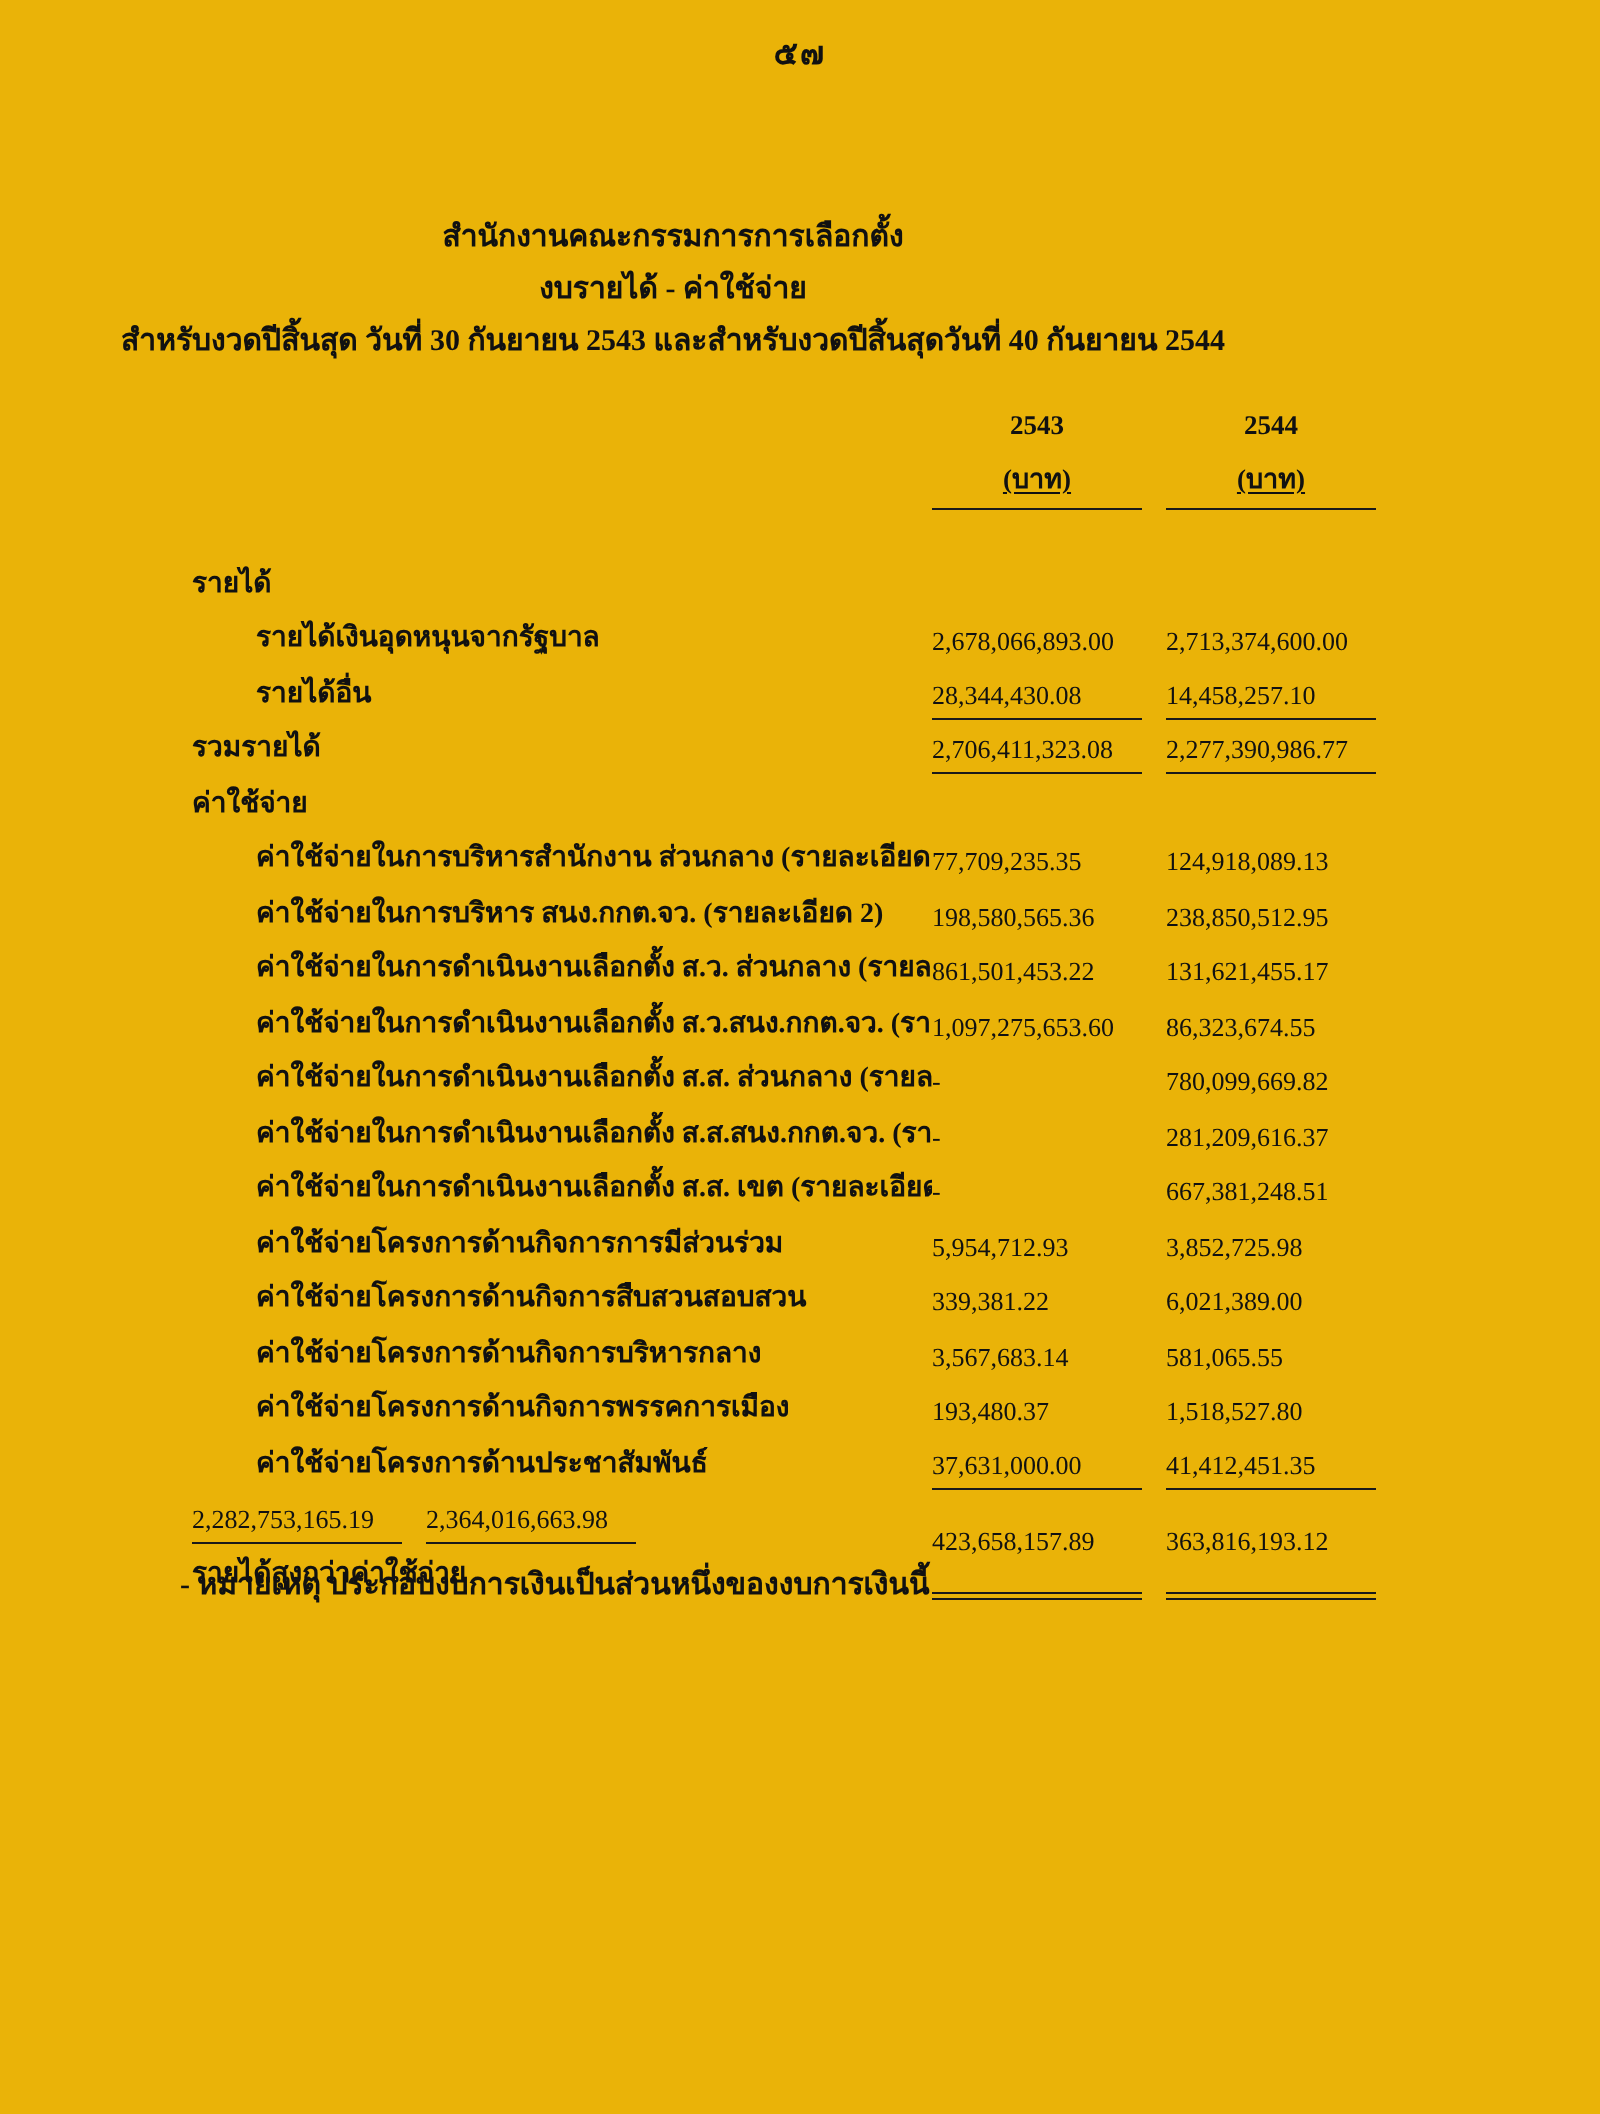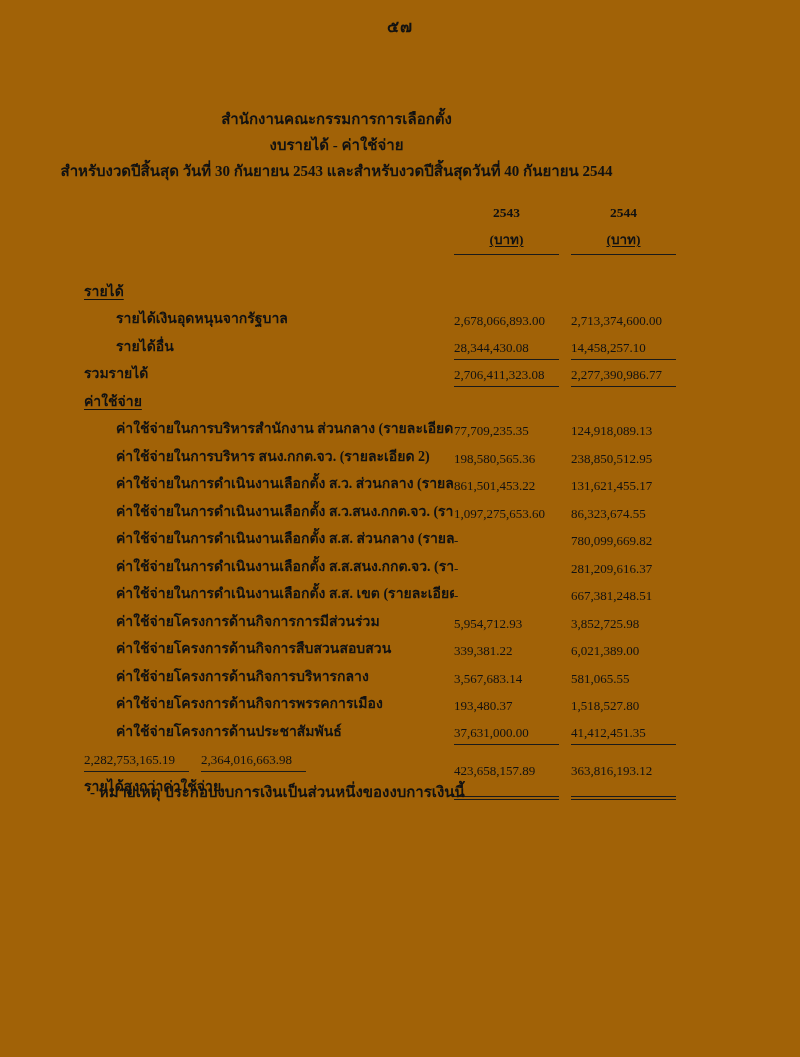--- a/index.html
+++ b/index.html
@@ -2,21 +2,21 @@
 <html><head>
 <meta charset="utf-8">
 <style>
   * { margin: 0; padding: 0; box-sizing: border-box; }
   html, body { background: #e8e8e8; }
   .page {
     position: relative;
     width: 800px;
     height: 1057px;
     margin: 0 auto;
-    background: #a16207;
+    background: #eab308;
     color: #111;
     font-family: "Liberation Serif", "DejaVu Serif", serif;
     overflow: hidden;
   }
   .page-number {
     position: absolute;
     top: 14px;
     left: 0;
     width: 800px;
     text-align: center;
@@ -30,21 +30,21 @@
     left: 0;
     width: 673px;
     text-align: center;
     font-weight: bold;
     line-height: 26px;
     font-size: 15px;
   }
   .content {
     position: absolute;
     top: 205px;
-    left: 84px;
+    left: 96px;
     width: 592px;
   }
   .grid-row {
     display: flex;
     align-items: flex-end;
   }
   .label-cell { flex: 1 1 auto; min-width: 0; }
   .val-cell {
     flex: 0 0 105px;
     width: 105px;
@@ -70,21 +70,20 @@
   .t-row .label-cell {
     font-weight: bold;
     font-size: 14px;
     white-space: nowrap;
     overflow: hidden;
     padding-bottom: 3px;
   }
   .t-row .val-cell { padding-bottom: 3px; }
   .t-row.indent .label-cell { padding-left: 32px; }
   .t-row .label-cell.u {
-    text-decoration: underline;
     text-underline-offset: 3px;
   }
   .val-cell.rule-single { border-bottom: 1.5px solid #1a1a1a; }
   .val-cell.rule-double { border-bottom: 4px double #1a1a1a; padding-bottom: 17px; }
   .val-cell.dash { padding-right: 44px; }
 
   .note {
     position: absolute;
     top: 780px;
     left: 90px;

